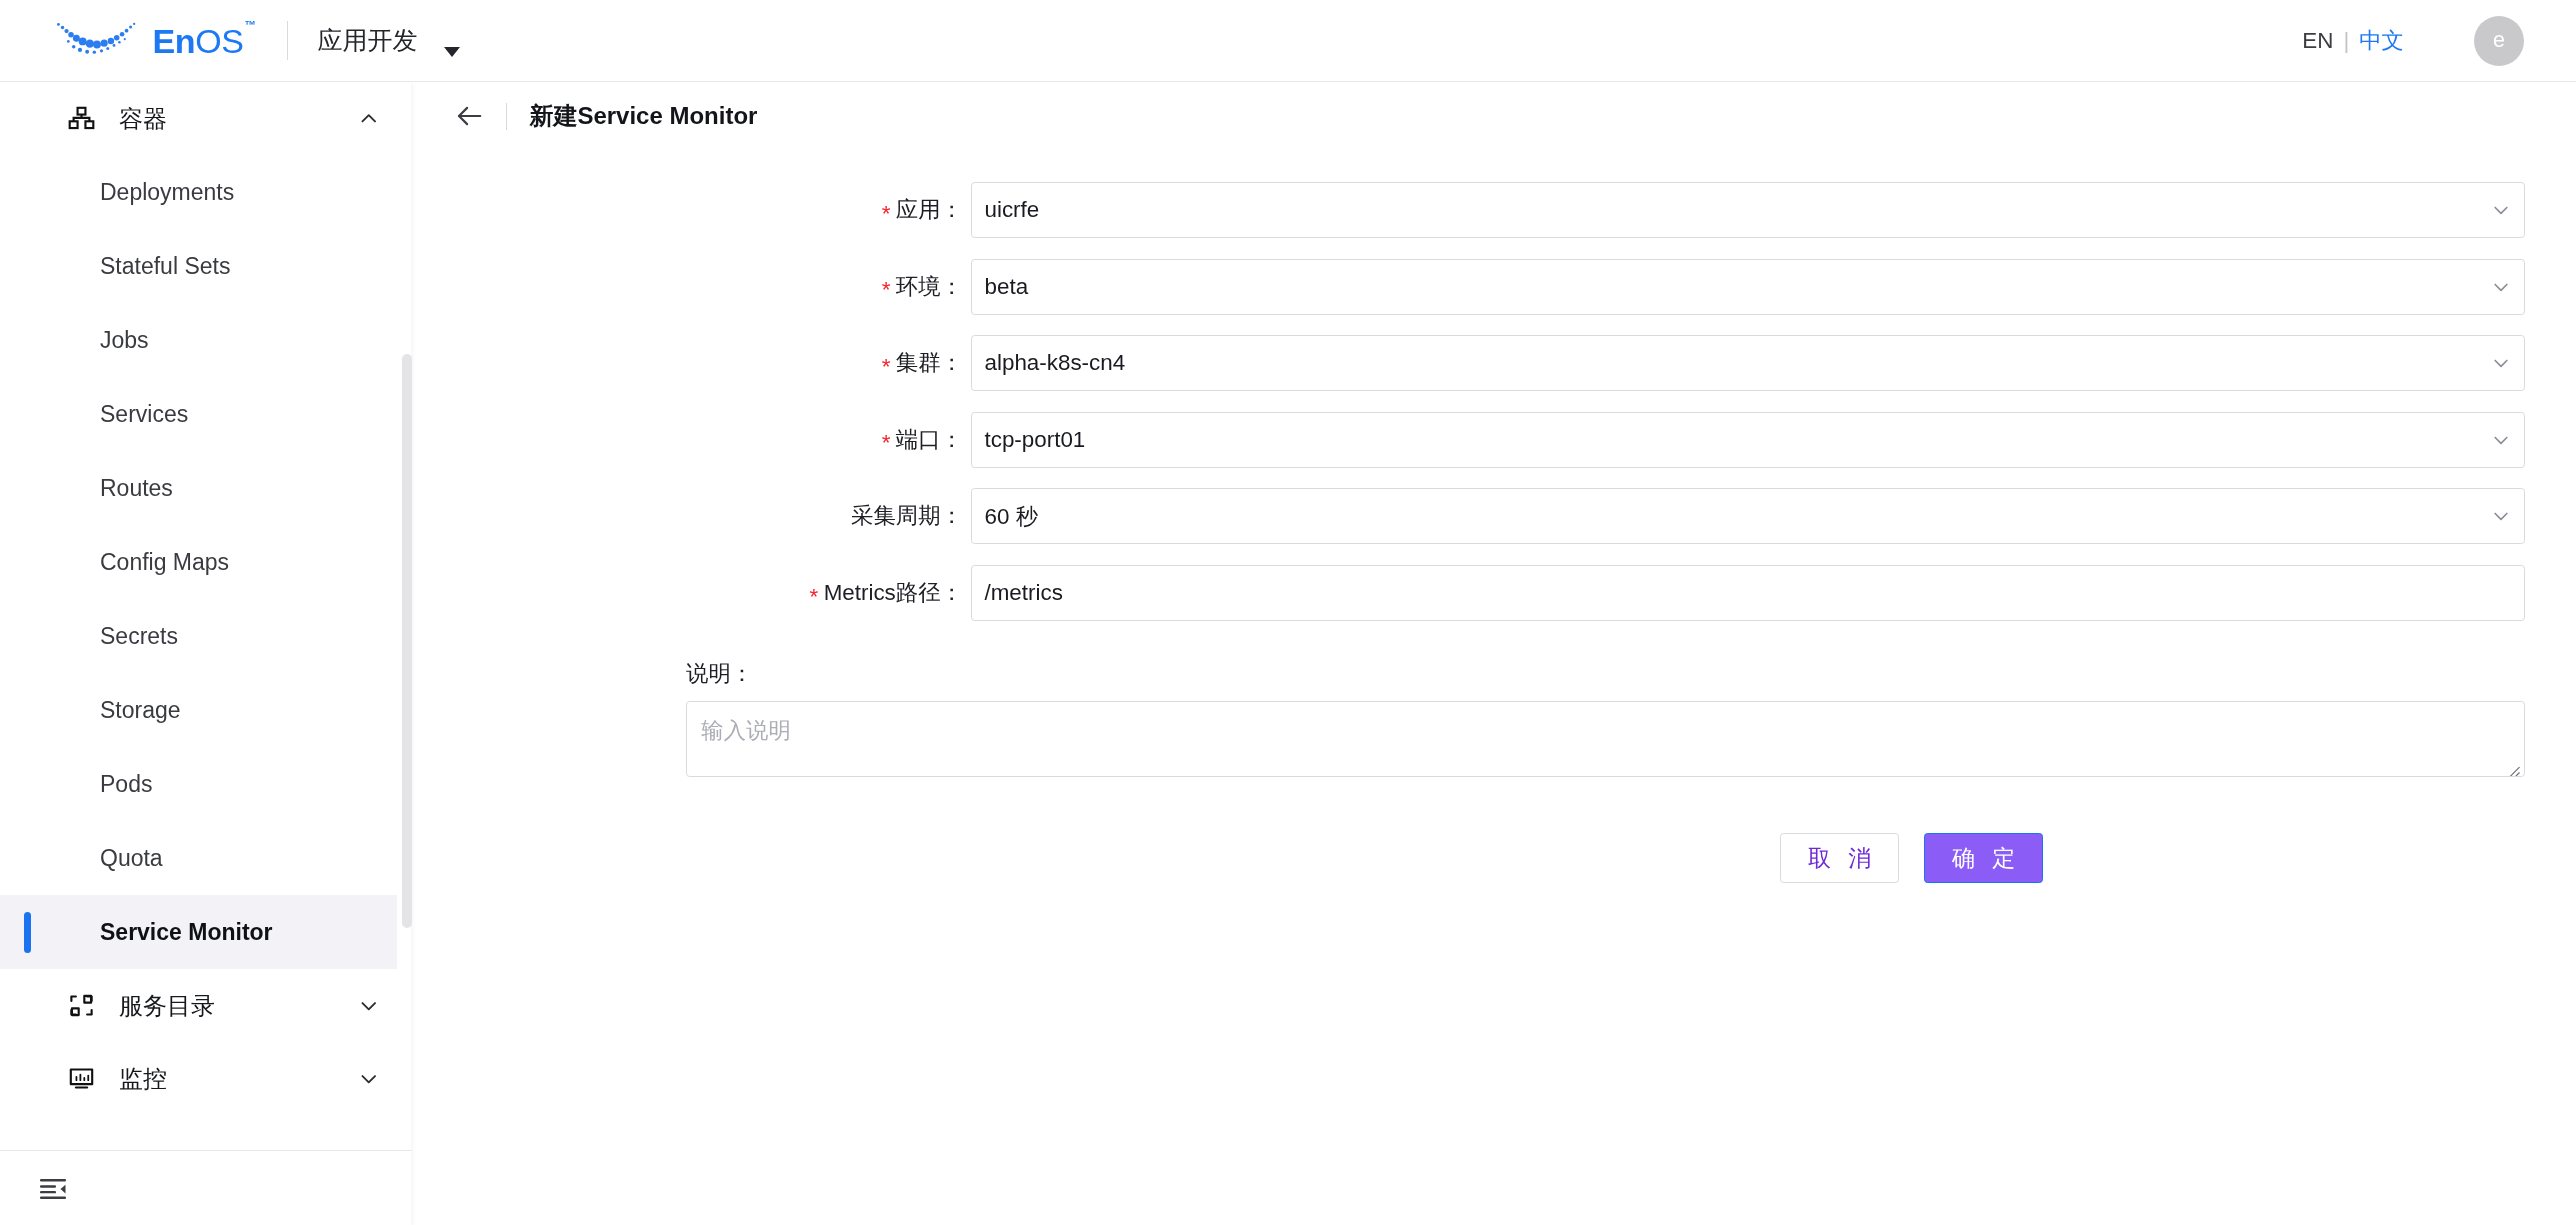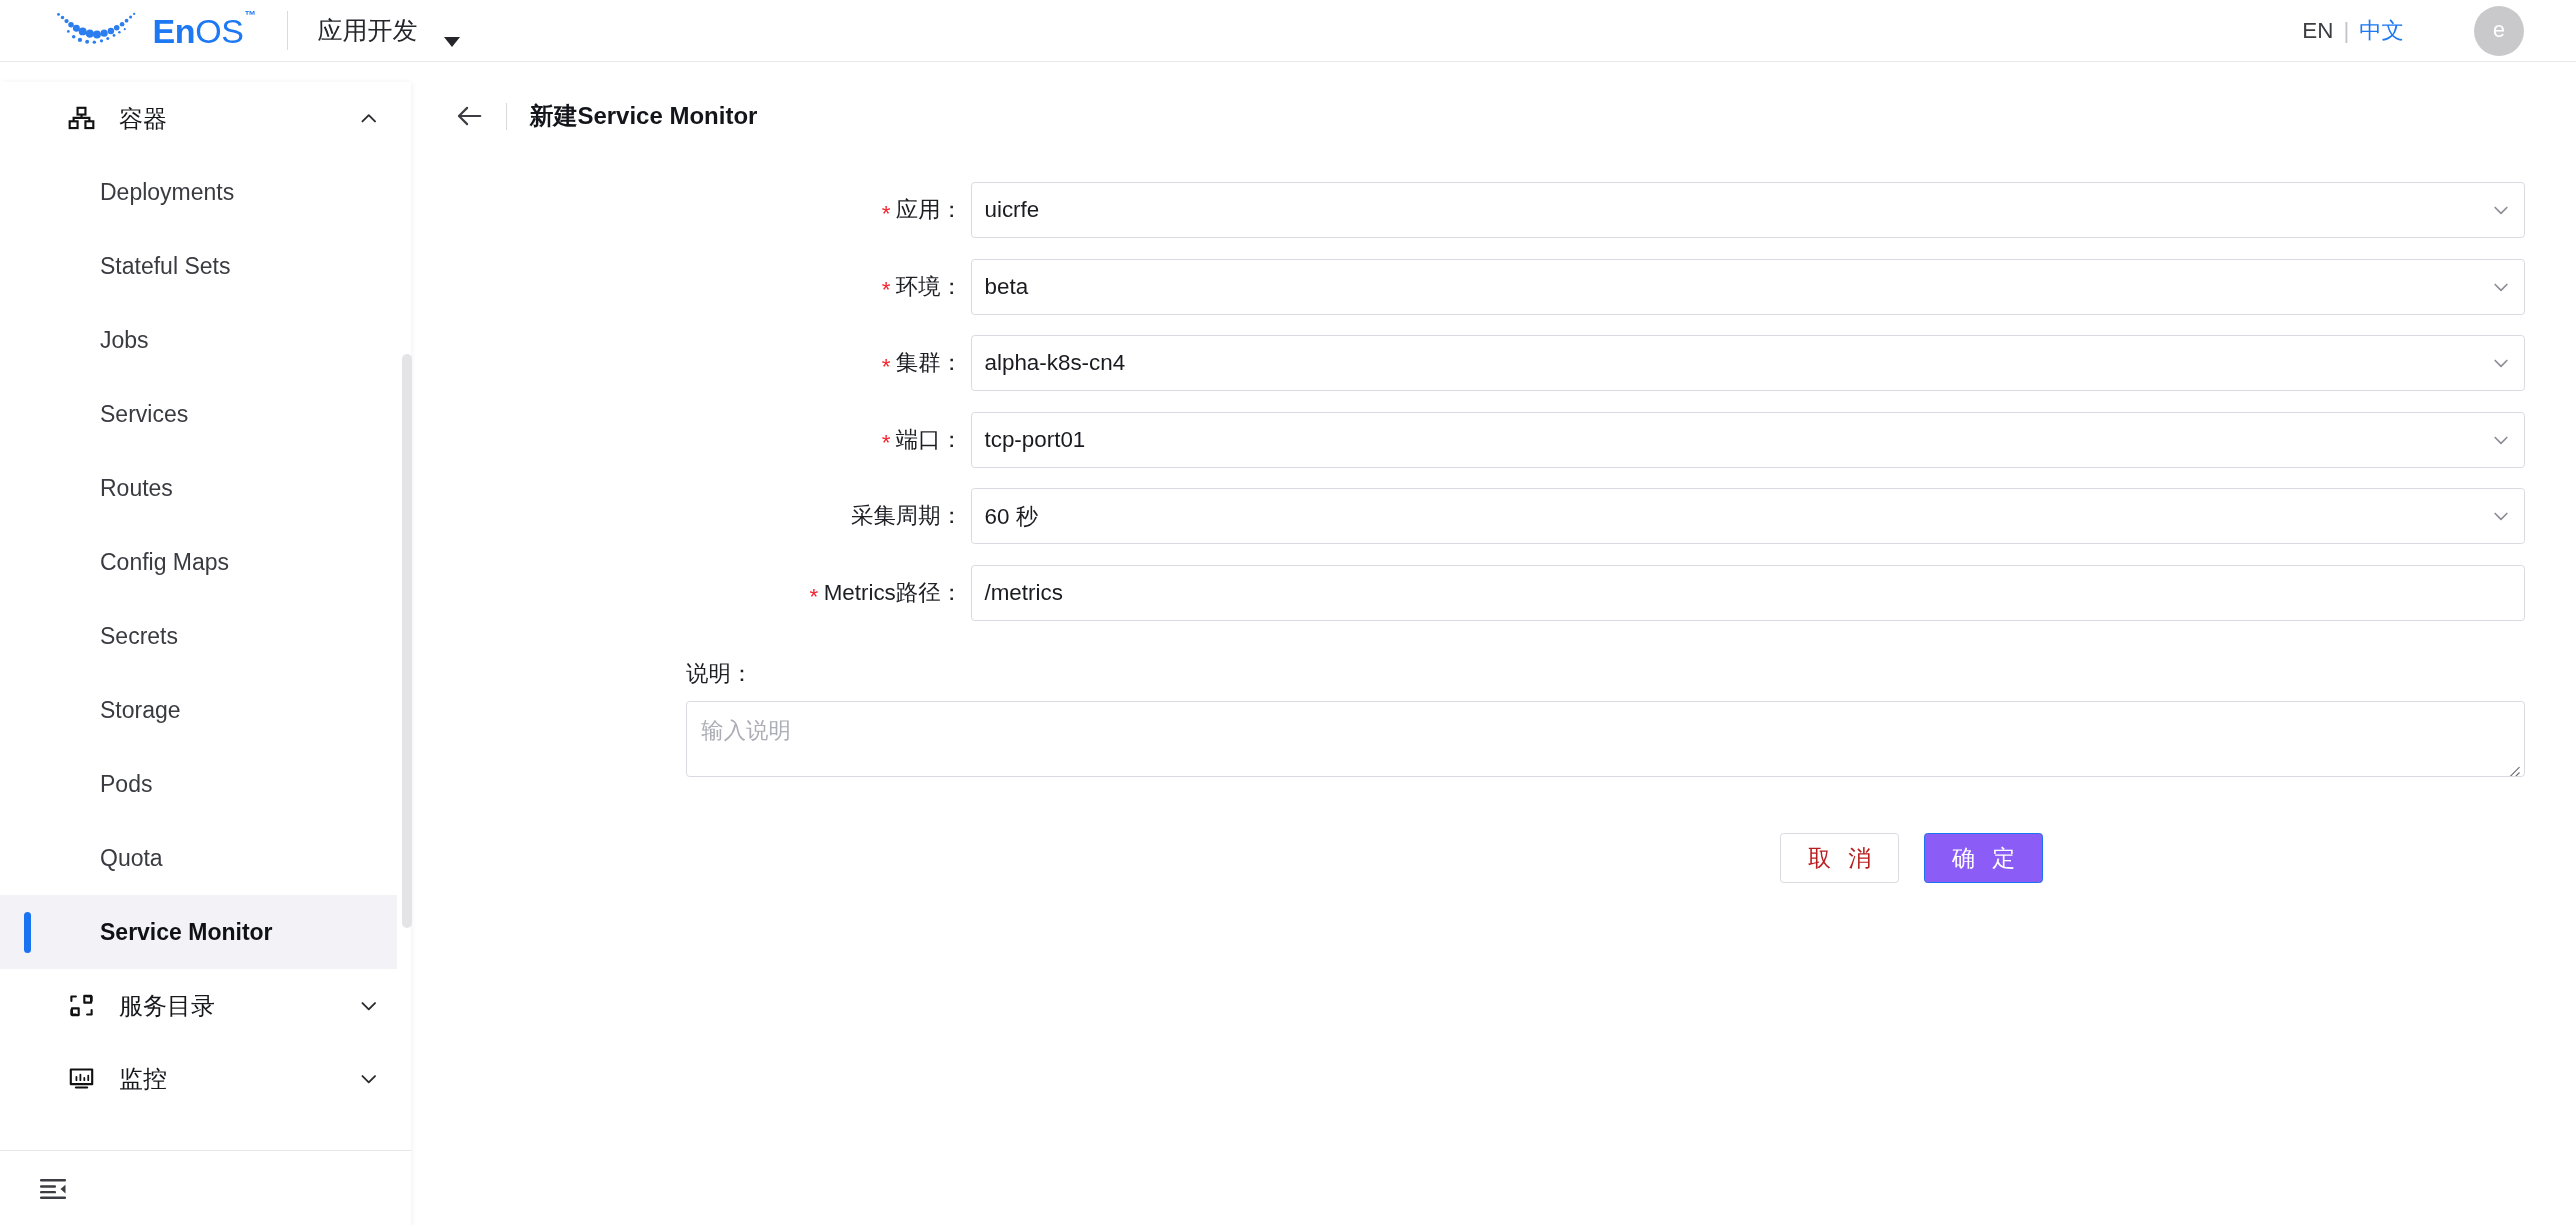--- a/index.html
+++ b/index.html
@@ -10,21 +10,21 @@
     overflow: hidden;
     background: #ffffff;
     font-family: "Liberation Sans", "DejaVu Sans", sans-serif;
     -webkit-font-smoothing: antialiased;
   }
 
   
   .topbar {
     position: absolute;
     top: 0; left: 0;
-    width: 2576px; height: 62px;
+    width: 2576px; height: 82px;
     background: #ffffff;
     border-bottom: 0.9px solid #e8e8ec;
     display: flex;
     align-items: center;
     z-index: 40;
   }
   .brand {
     display: flex;
     align-items: center;
     margin-left: 54px;
@@ -328,21 +328,21 @@
     justify-content: center;
     cursor: pointer;
     letter-spacing: 5.4px;
     padding: 0 21.5px 0 27px;
     border: 0.9px solid transparent;
     white-space: nowrap;
   }
   .btn-default {
     background: #ffffff;
     border-color: #d9d9e0;
-    color: #b91c1c;
+    color: #6d28d9;
   }
   .btn-primary {
     background: #8b5cf6;
     color: #ffffff;
     border-color: #1a73f0;
   }
 </style>
 </head>
 <body>
 

